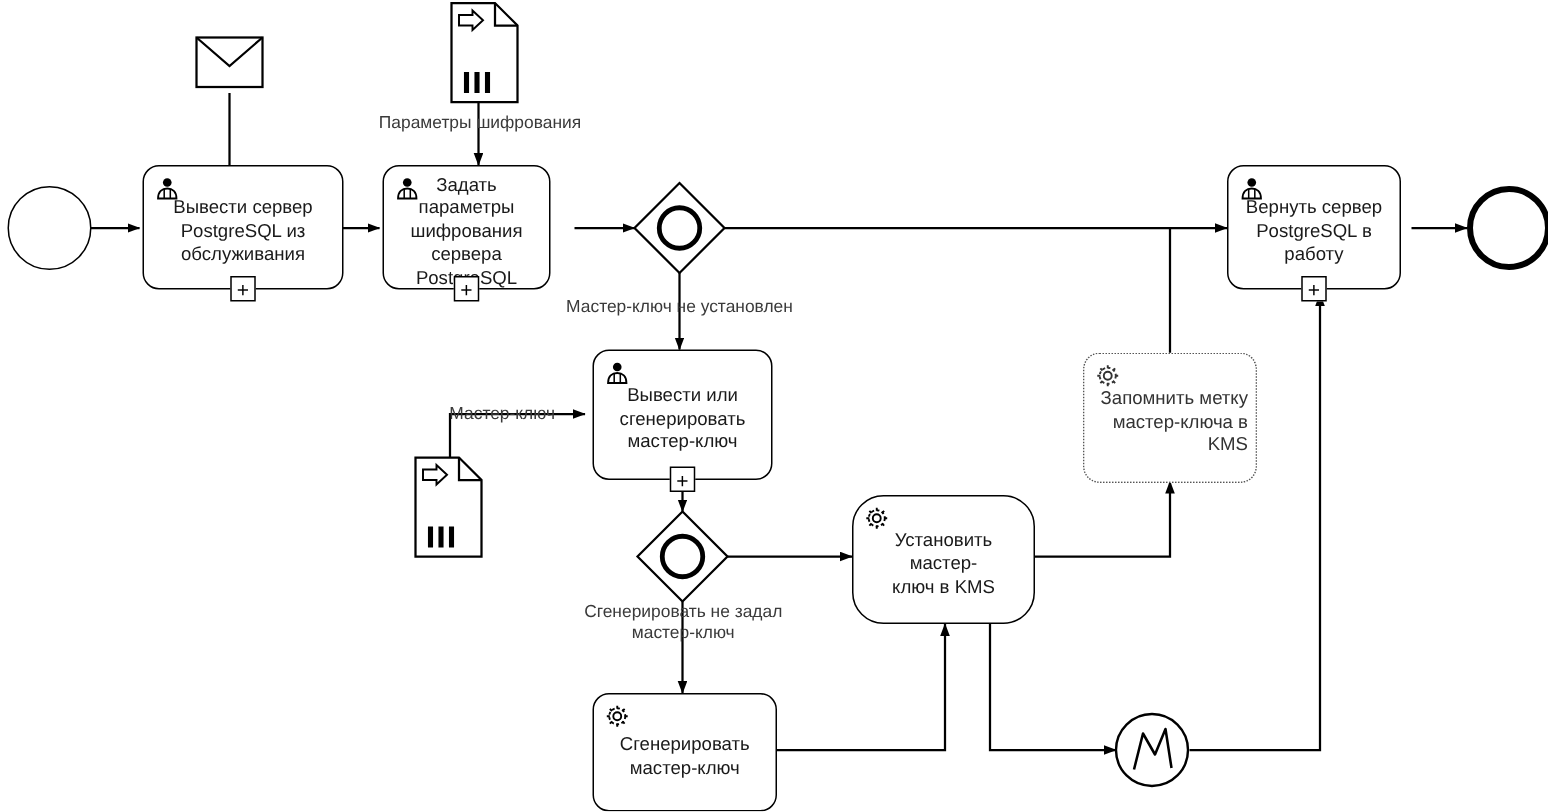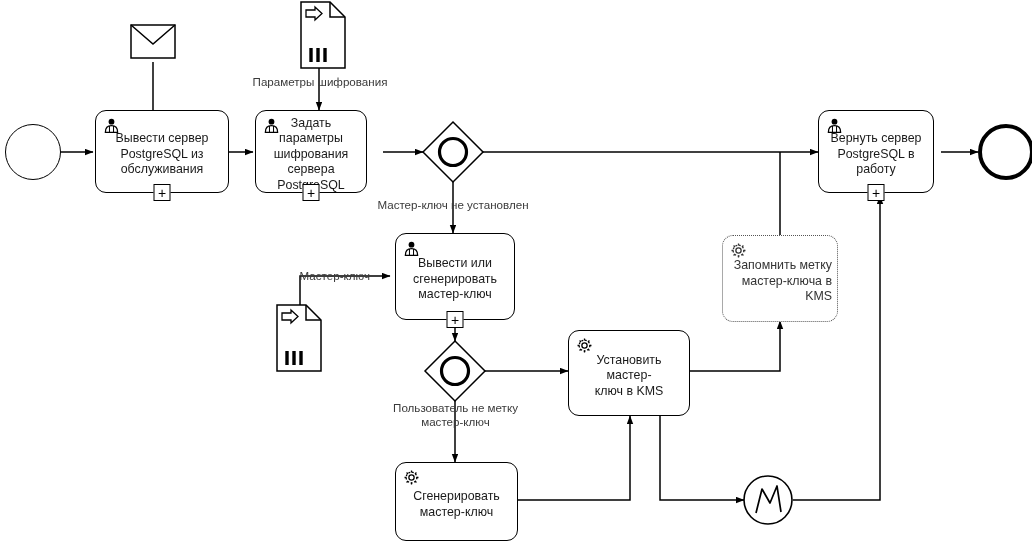--- a/index.html
+++ b/index.html
@@ -213,21 +213,21 @@
       <circle cx="10" cy="5.5" r="3.4" fill="#000"></circle>
       <path d="M2.8,18 C2.8,12.6 6.0,10.2 10,10.2 C14,10.2 17.2,12.6 17.2,18 Z" fill="none" stroke="#000" stroke-width="1.5"></path>
       <path d="M7.6,10.6 L7.6,18 M12.4,10.6 L12.4,18" stroke="#000" stroke-width="1.2"></path>
     </svg>
     <span class="task-label">Вывести или
 сгенерировать
 мастер-ключ</span>
     <span class="marker-plus">+</span>
   </div>
 
-  <div class="node task" style="left:568px; top:330px; width:122px; height:86px;">
+  <div class="node task" style="left:568px; top:330px; width:122px; height:86px;border-radius:21px;">
     <svg class="task-icon" viewBox="0 0 20 20">
       <g fill="none" stroke="#000" stroke-width="1.5">
         <circle cx="10" cy="10" r="3.1"></circle>
         <path d="M10,1.8 L10,4.2 M10,15.8 L10,18.2 M1.8,10 L4.2,10 M15.8,10 L18.2,10
                  M4.2,4.2 L5.9,5.9 M14.1,14.1 L15.8,15.8 M15.8,4.2 L14.1,5.9 M5.9,14.1 L4.2,15.8"></path>
         <circle cx="10" cy="10" r="6.3" stroke-dasharray="2.2 2.0"></circle>
       </g>
     </svg>
     <span class="task-label">Установить мастер-
 ключ в KMS</span>
@@ -269,16 +269,16 @@
 PostgreSQL в работу</span>
     <span class="marker-plus">+</span>
   </div>
 
   <div class="flow-label" style="left:368px; top:198px; width:170px;">Мастер-ключ не установлен</div>
 
   <div class="flow-label" style="left:240px; top:75px; width:160px;">Параметры шифрования</div>
 
   <div class="flow-label" style="left:286px; top:269px; width:84px; text-align:right;">Мастер-ключ</div>
 
-  <div class="flow-label" style="left:378px; top:401px; width:155px;">Пользователь не метку
+  <div class="flow-label" style="left:378px; top:401px; width:155px;">Сгенерировать не задал
 мастер-ключ</div>
 
 </div>
 
 </body></html>

